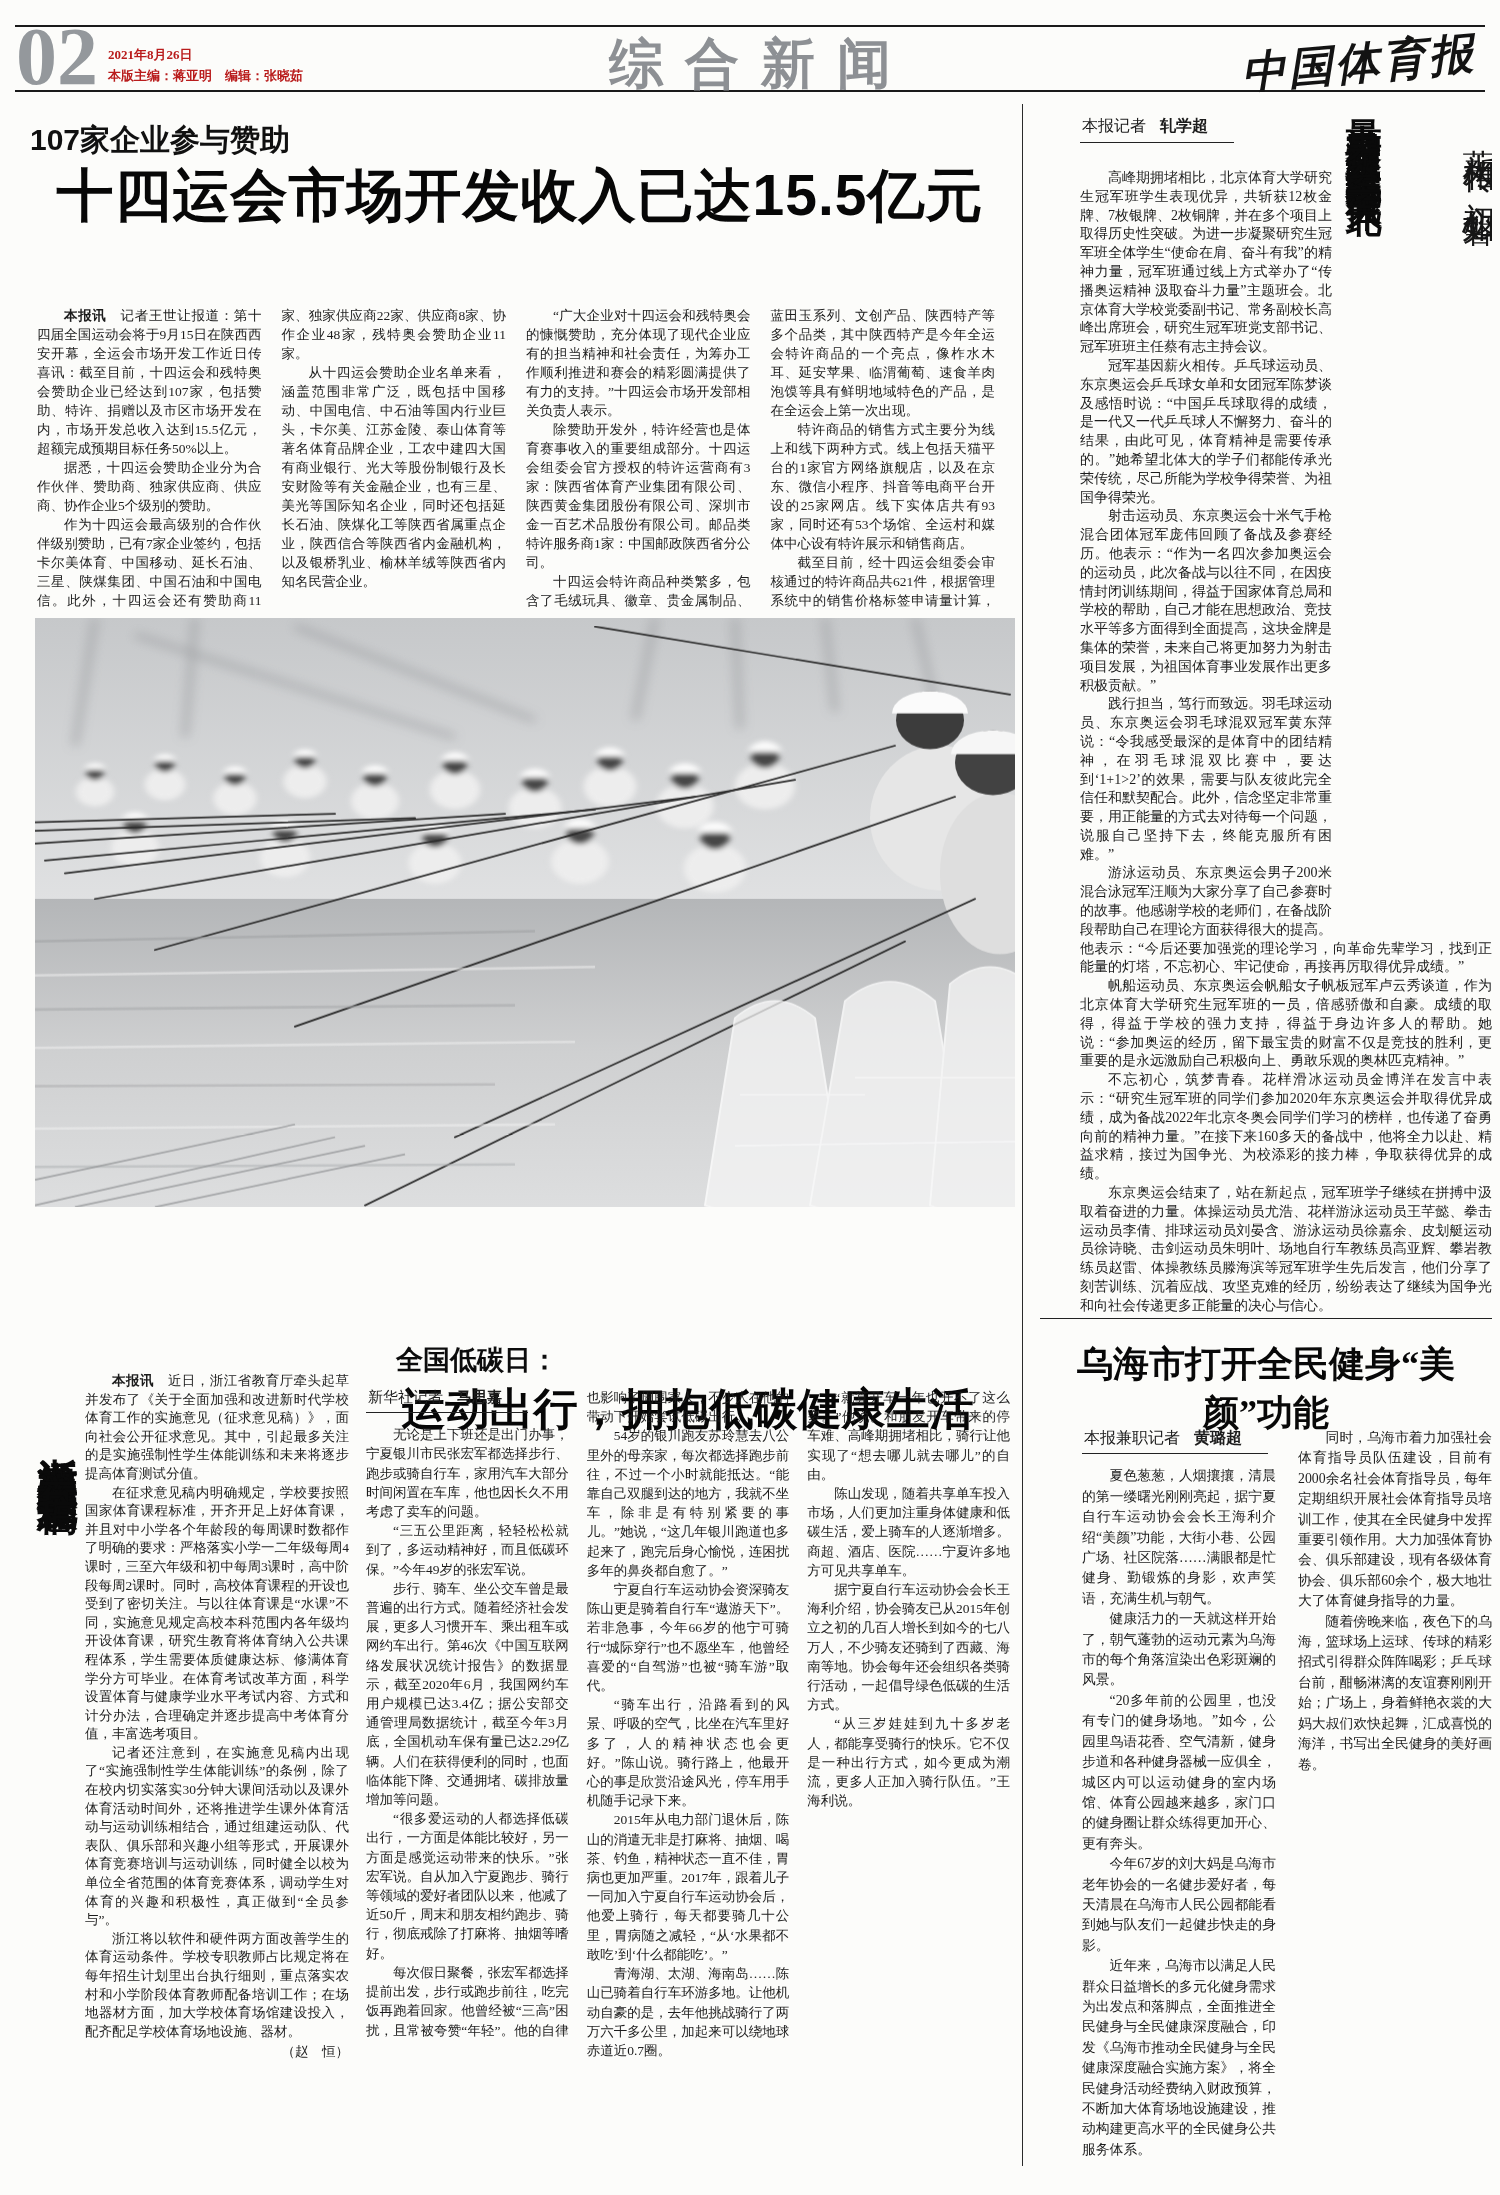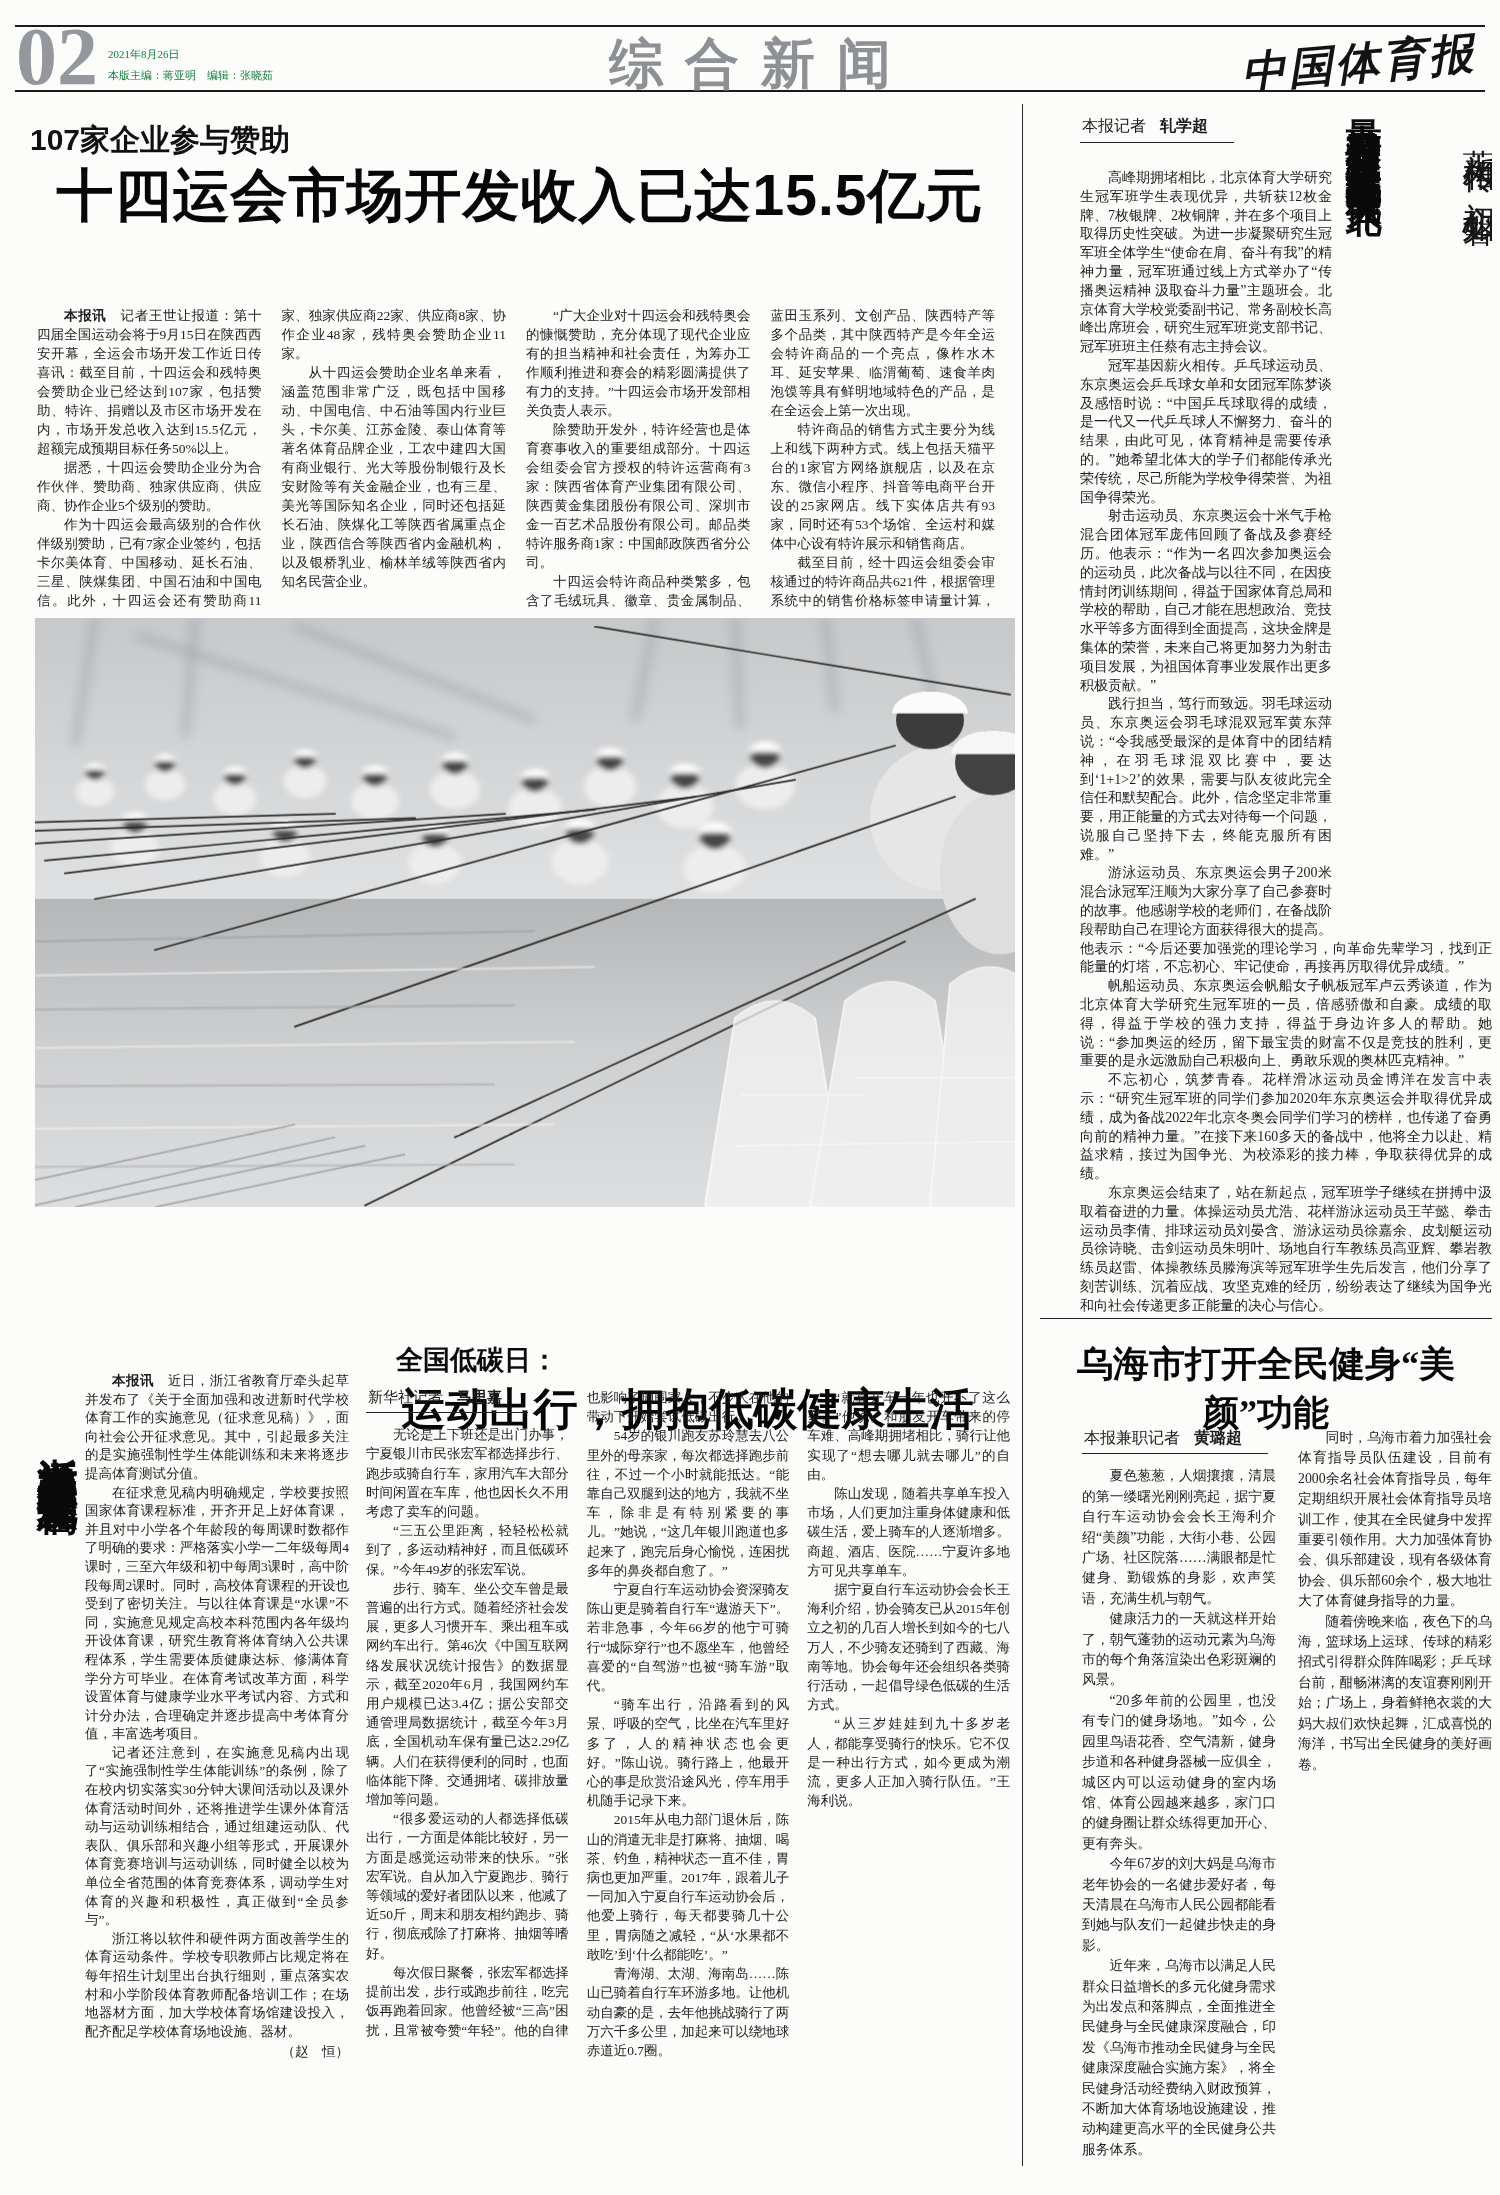--- a/index.html
+++ b/index.html
@@ -10,21 +10,21 @@
     overflow:hidden;
   }
   .abs{position:absolute;}
   .rule-h{background:#1a1a1a;height:2px;}
   .rule-v{background:#2a2a2a;width:1px;}
   
   .page-number{
     left:16px;top:24px;font-size:82px;line-height:66px;font-weight:bold;
     color:#94989c;font-family:"Liberation Serif","DejaVu Serif",serif;
   }
-  .date-block{left:108px;top:44px;font-size:11px;font-weight:normal;line-height:21px;color:#15803d;}
+  .date-block{left:108px;top:44px;font-size:13px;font-weight:bold;line-height:21px;color:#b91c1c;}
   .section-title{
     left:0;right:0;top:28px;text-align:center;font-size:54px;font-weight:bold;
     color:#8d9094;letter-spacing:22px;text-indent:22px;
   }
   .masthead{
     right:24px;top:34px;font-size:44px;font-weight:bold;font-style:italic;
     transform:rotate(-5deg);letter-spacing:3px;color:#131313;
     font-family:"Liberation Serif","DejaVu Serif",serif;
   }
   

